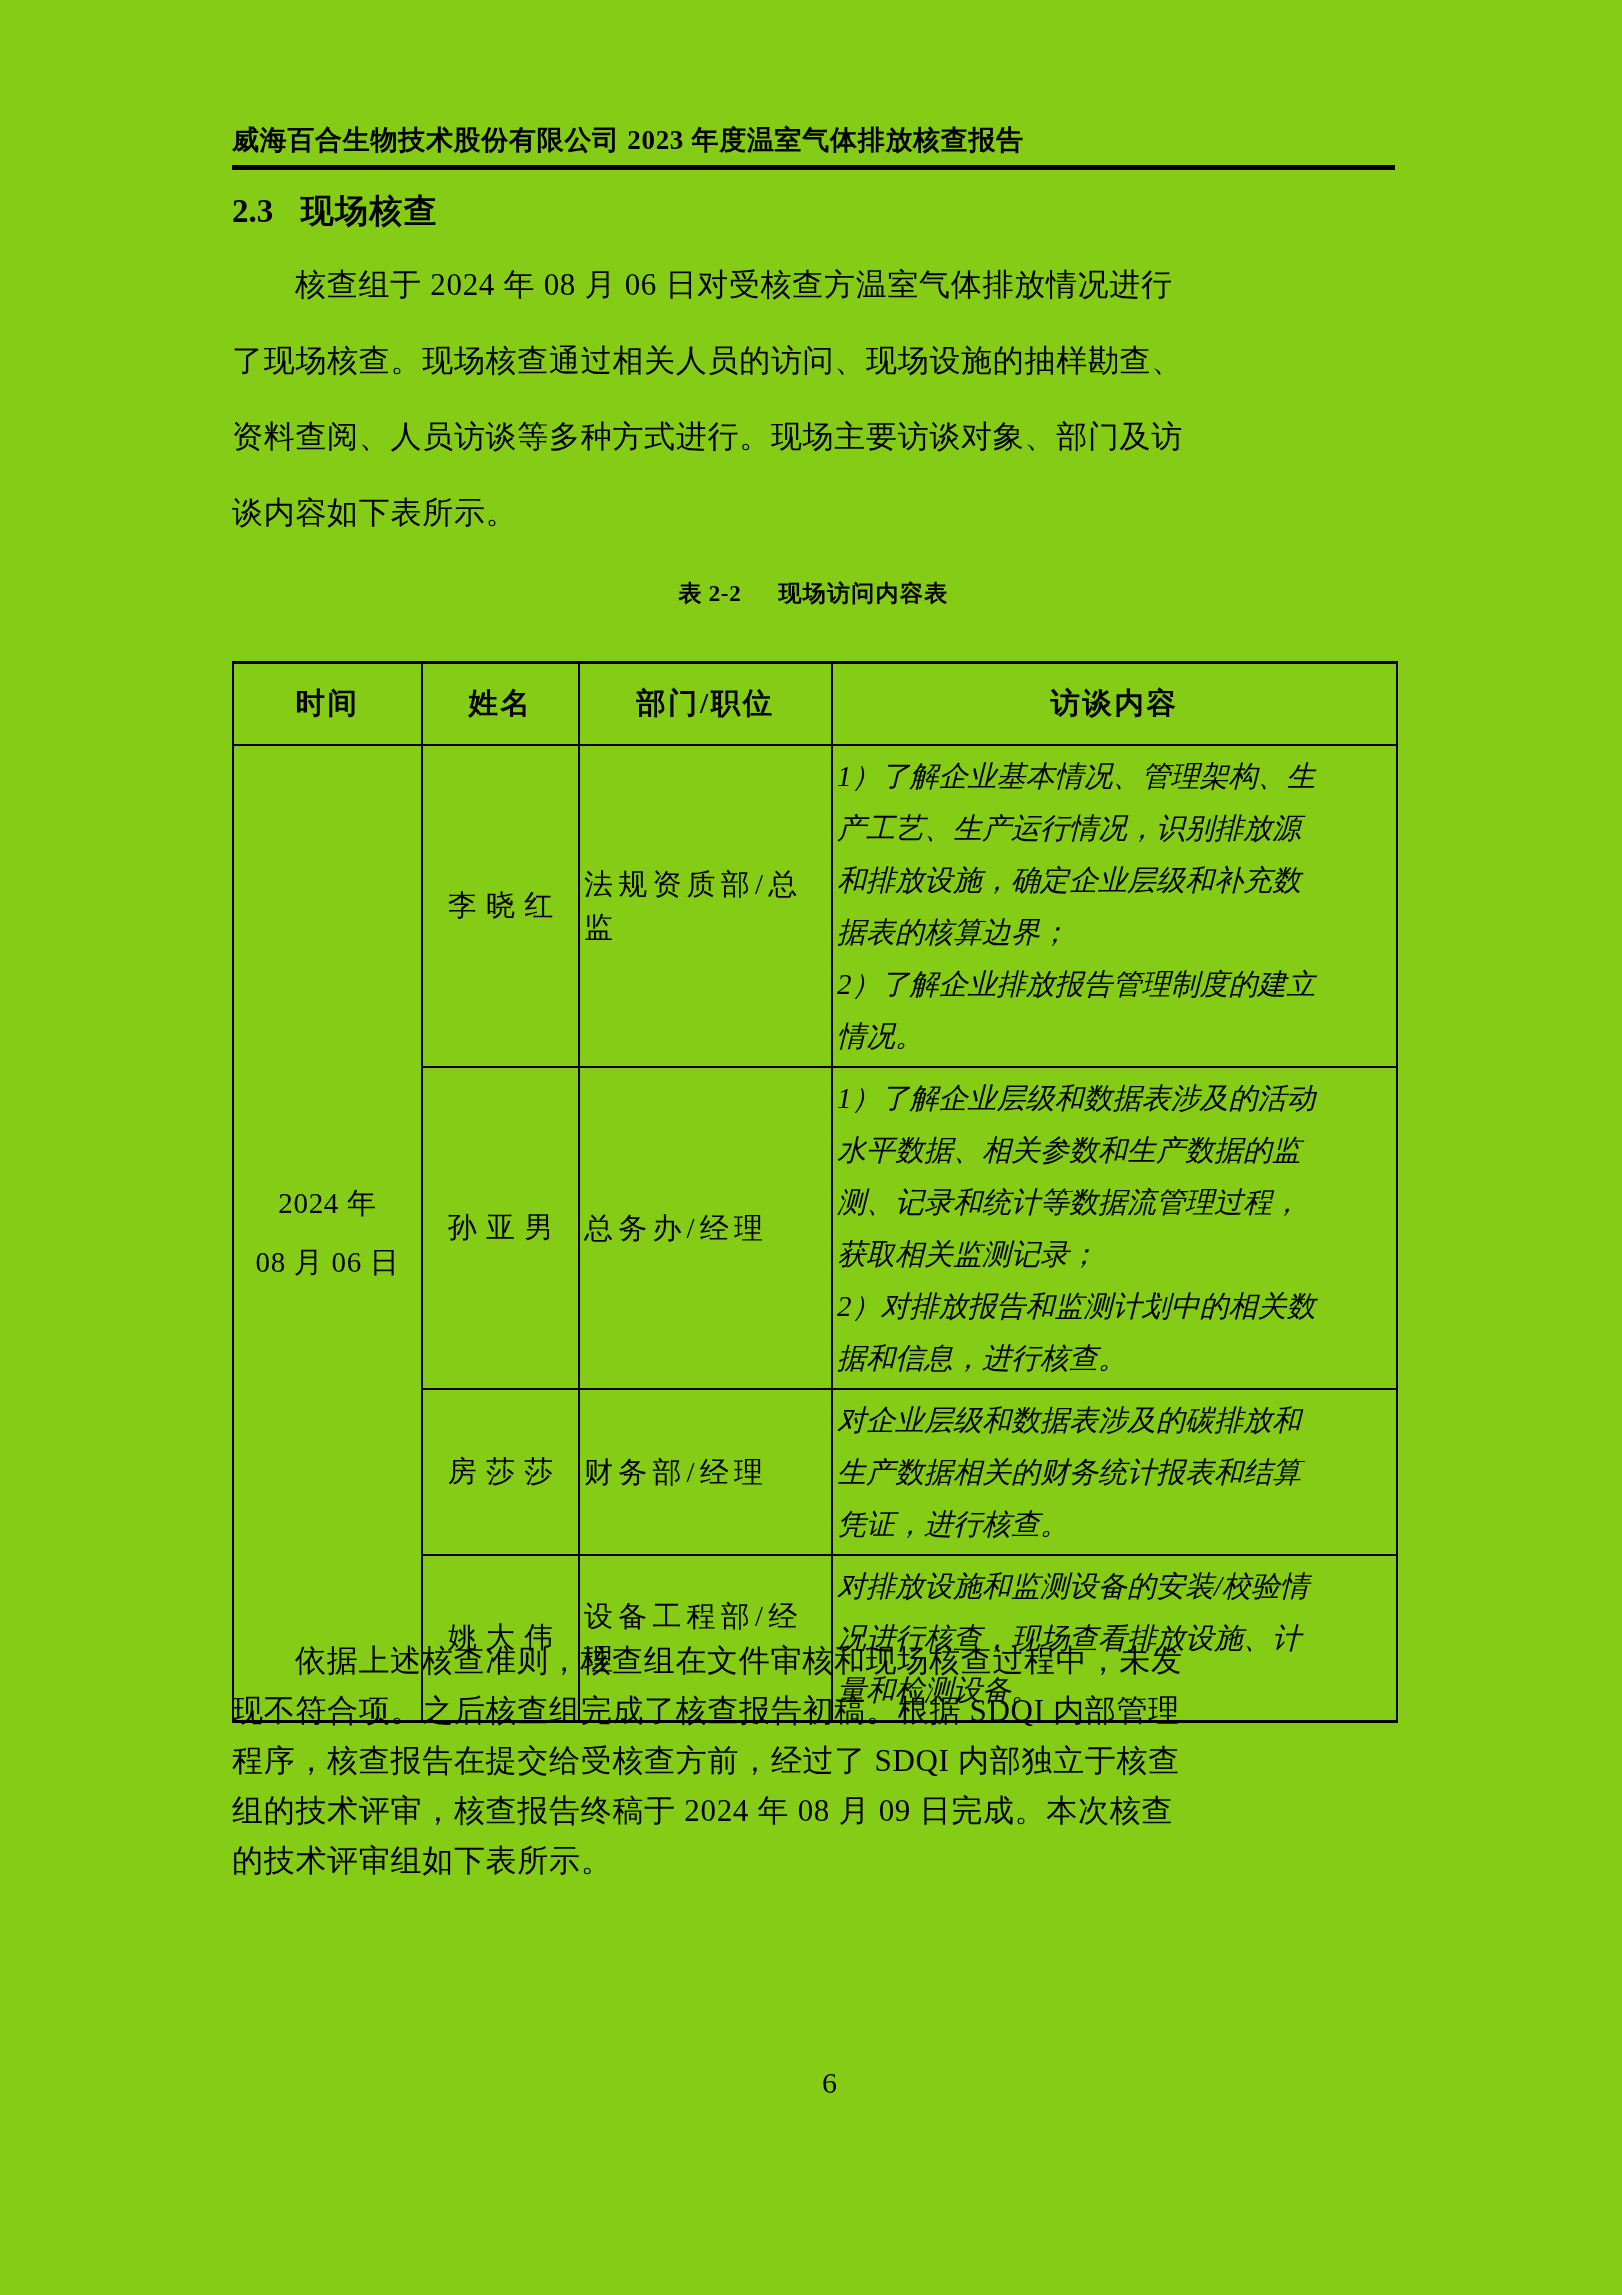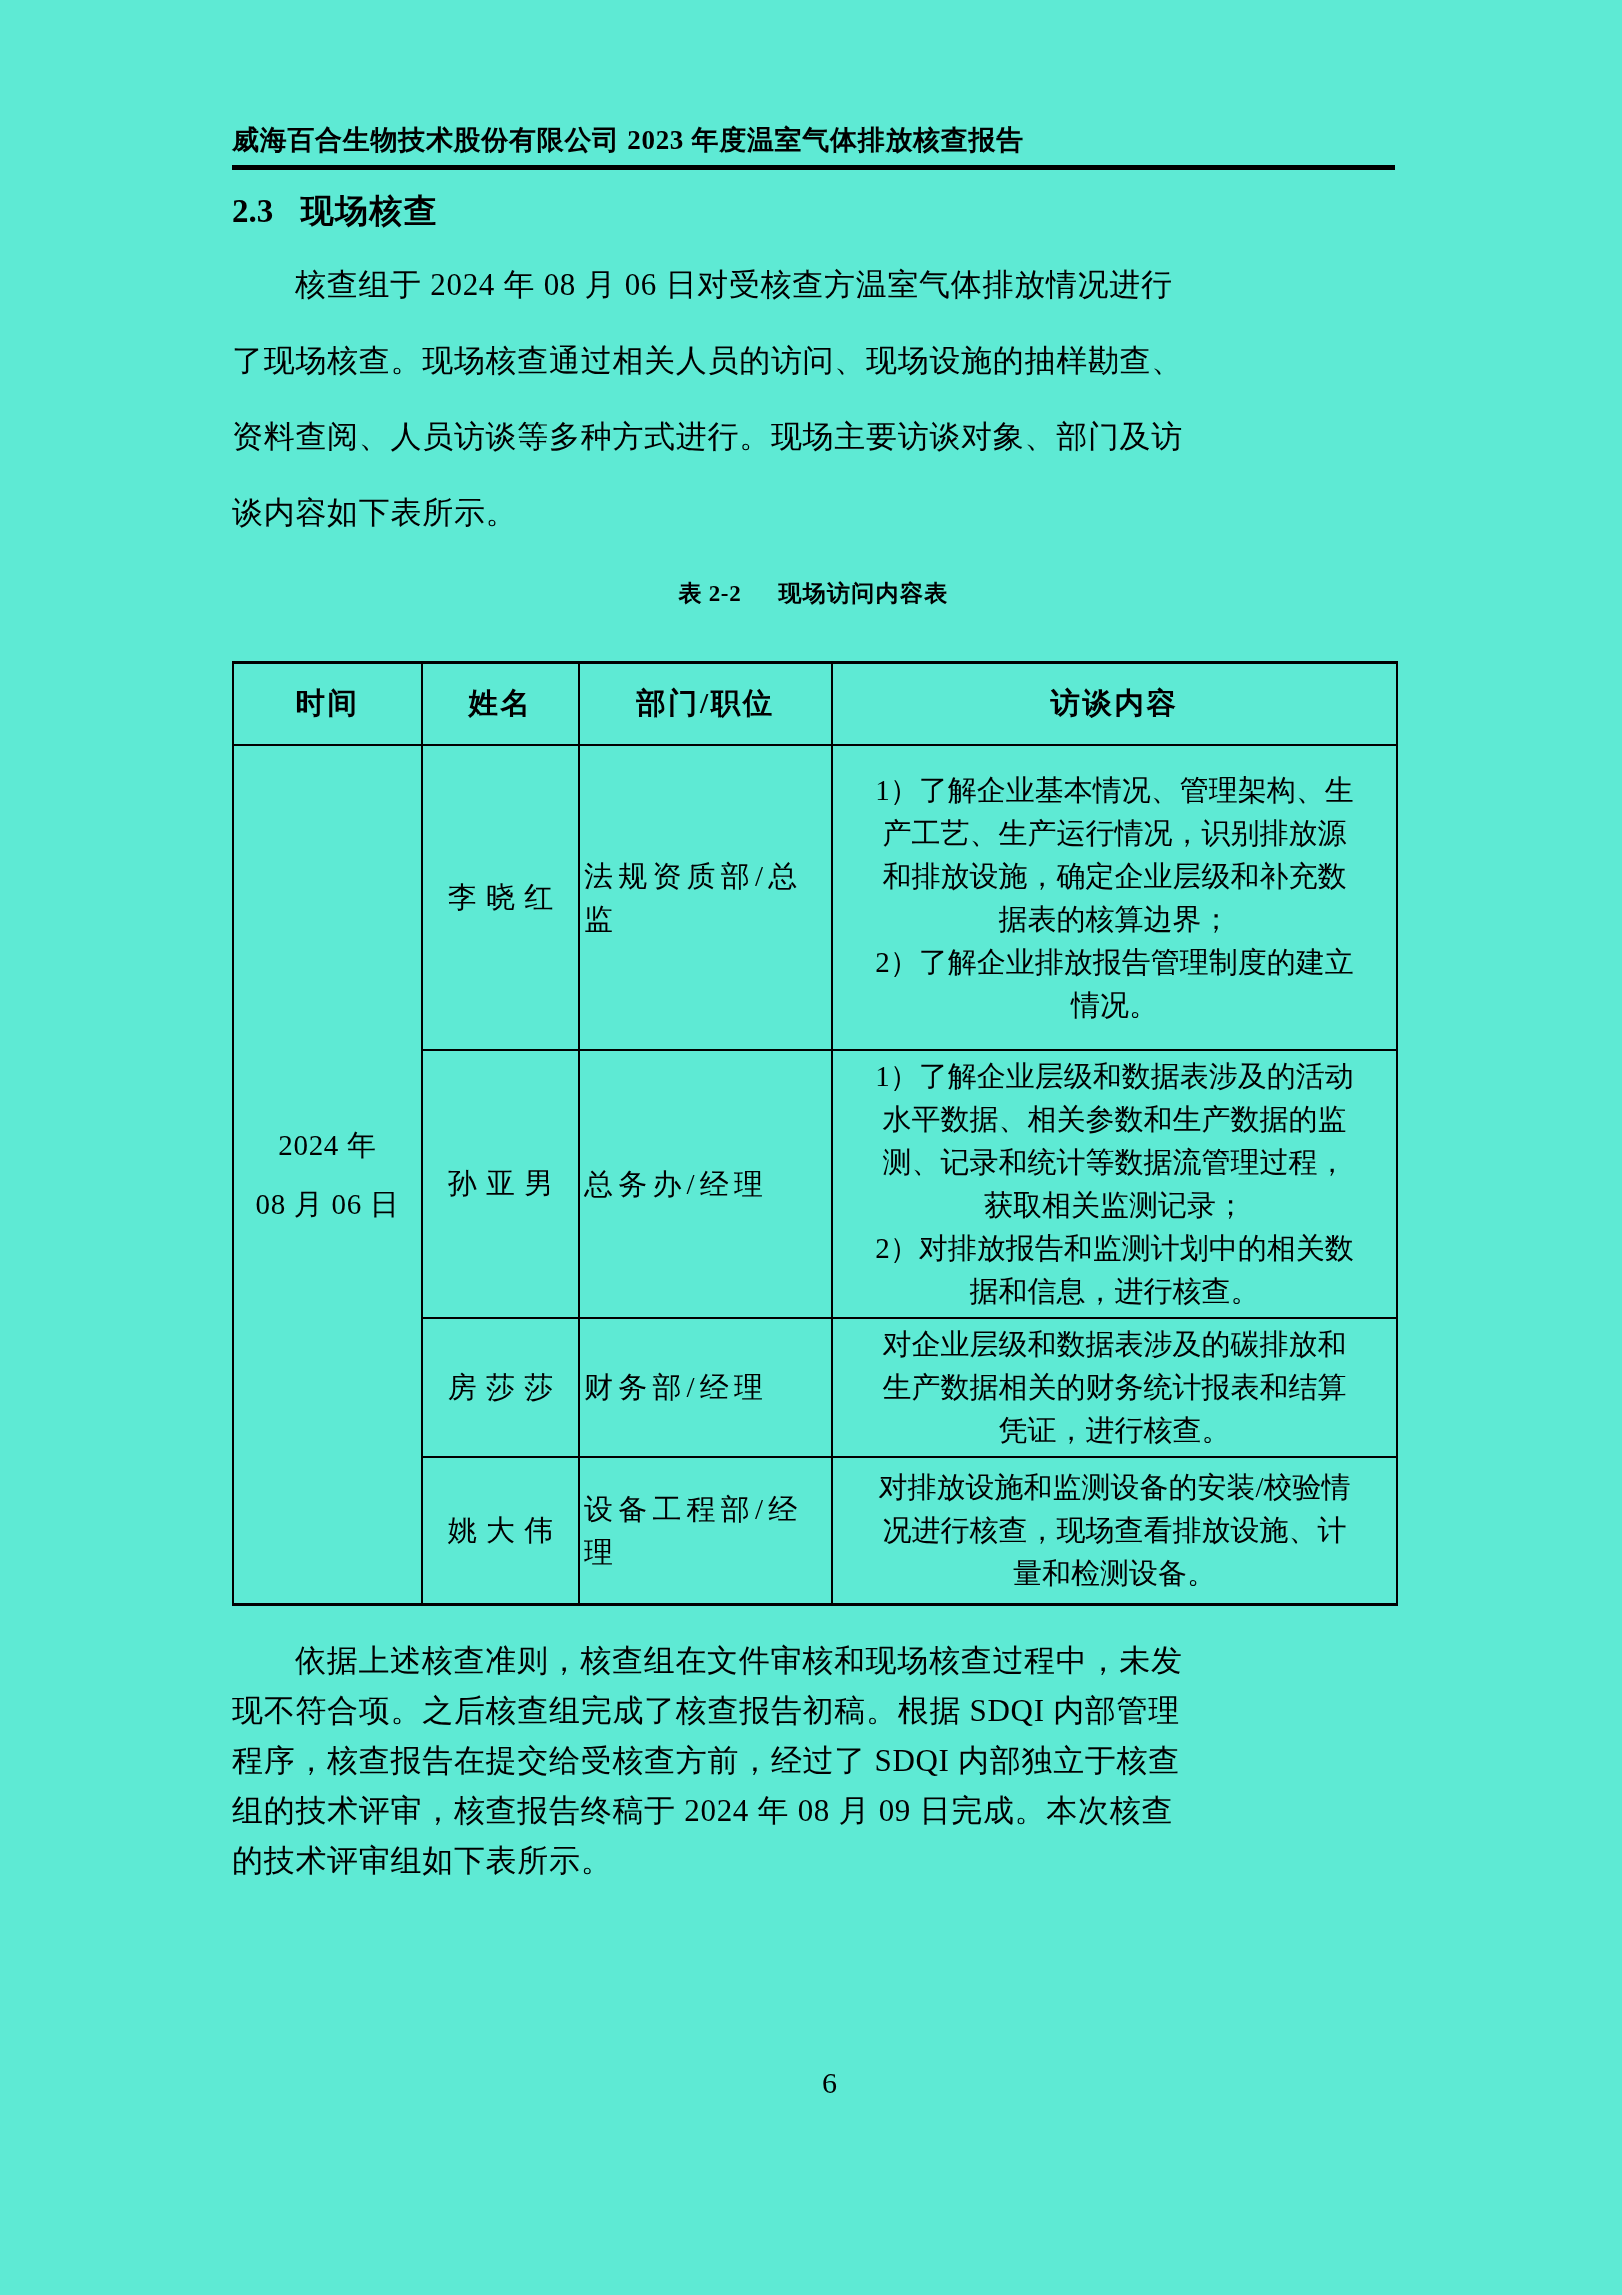--- a/index.html
+++ b/index.html
@@ -4,21 +4,21 @@
 <style>
   html, body {
     margin: 0;
     padding: 0;
     background: #888;
   }
   .page {
     position: relative;
     width: 1623px;
     height: 2295px;
-    background: #5eead4;
+    background: #84cc16;
     font-family: "Liberation Serif", "DejaVu Serif", serif;
     color: #000;
     overflow: hidden;
   }
   .page-header {
     position: absolute;
     left: 232px;
     top: 124px;
     width: 1163px;
     font-size: 27px;
@@ -101,22 +101,23 @@
   td.dept-cell {
     padding: 3.9px 10.5px;
     line-height: 43px;
     letter-spacing: 5.2px;
     white-space: pre-line;
     text-align: left;
     margin-left: 40px;
   }
   td.content-cell {
     padding: 6.5px 11.8px;
-    line-height: 43px;
-    text-align: center;
+    line-height: 52px;
+    text-align: left;
+    font-style: italic;
   }
   .cell-para { white-space: pre-line; }
   tr.row-0 td { height: 295px; }
   tr.row-1 td { height: 251px; }
   tr.row-2 td { height: 126px; }
   tr.row-3 td { height: 137px; }
   .page-number {
     position: absolute;
     left: 0;
     top: 2066px;

